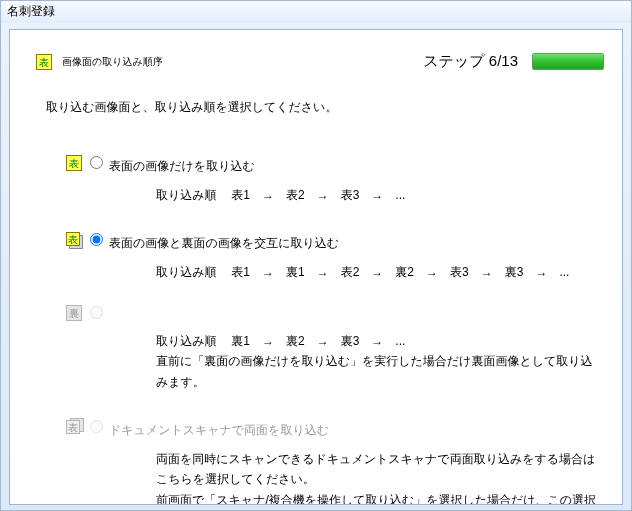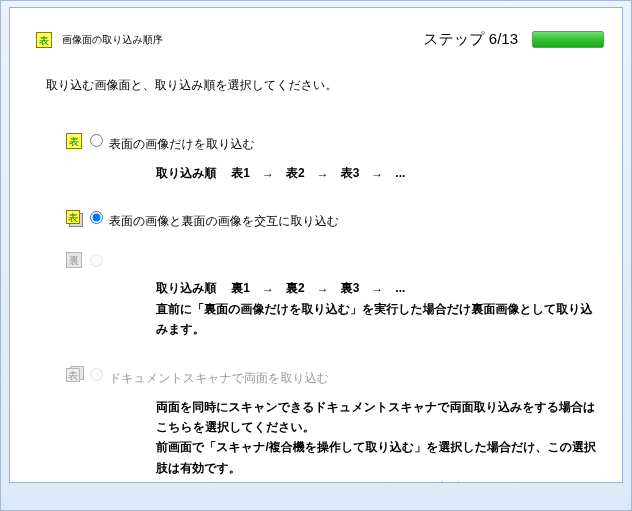--- a/index.html
+++ b/index.html
@@ -81,21 +81,20 @@
   .opt-radio {
     margin: 0 6px 0 0;
   }
   .opt-label {
     font-size: 12px;
     margin-top: 8px;
   }
   .opt-body {
     margin-left: 90px;
     line-height: 1.7;
-    font-weight: bold;
   }
   .seq-label {
     display: inline-block;
     width: 72px;
   }
   .disabled {
     color: #9a9a9a;
   }
   .disabled .opt-radio {
     opacity: 0.6;
@@ -103,20 +102,21 @@
   
   svg.badge text {
     font-size: 10px;
     font-family: "MS Gothic", monospace;
   }
 </style>
 </head>
 <body>
 
 <div class="window">
+  <div class="titlebar">名刺登録</div>
 
   <div class="client">
 
     <div class="header-row">
       <span class="hdr-icon">
         <svg class="badge" width="16" height="16">
           <rect x="0.5" y="0.5" width="15" height="15" fill="#ffff55" stroke="#8a7a00"></rect>
           <text x="8" y="12" text-anchor="middle" fill="#008000">表</text>
         </svg>
       </span>
@@ -149,20 +149,24 @@
         <span class="opt-icon">
           <svg class="badge" width="18" height="18">
             <rect x="3.5" y="3.5" width="13" height="13" fill="#d9d9d9" stroke="#888"></rect>
             <rect x="0.5" y="0.5" width="13" height="13" fill="#ffff55" stroke="#8a7a00"></rect>
             <text x="7" y="11" text-anchor="middle" fill="#008000">表</text>
           </svg>
         </span>
         <input type="radio" name="opt" class="opt-radio" checked="" style="">
         <span class="opt-label">表面の画像と裏面の画像を交互に取り込む</span>
       </div>
+      <div class="opt-body">
+        <span class="seq-label">取り込み順</span>
+        <span>表1　→　裏1　→　表2　→　裏2　→　表3　→　裏3　→　...</span>
+      </div>
     </div>
 
     <div class="option disabled">
       <div class="opt-head">
         <span class="opt-icon">
           <svg class="badge" width="16" height="16">
             <rect x="0.5" y="0.5" width="15" height="15" fill="#e6e6e6" stroke="#b5b5b5"></rect>
             <text x="8" y="12" text-anchor="middle" fill="#9a9a9a">裏</text>
           </svg>
         </span>

